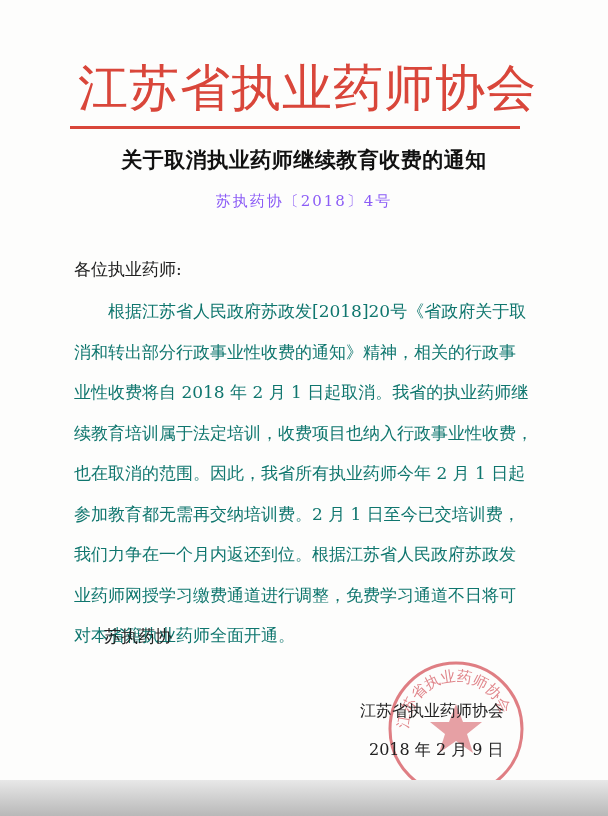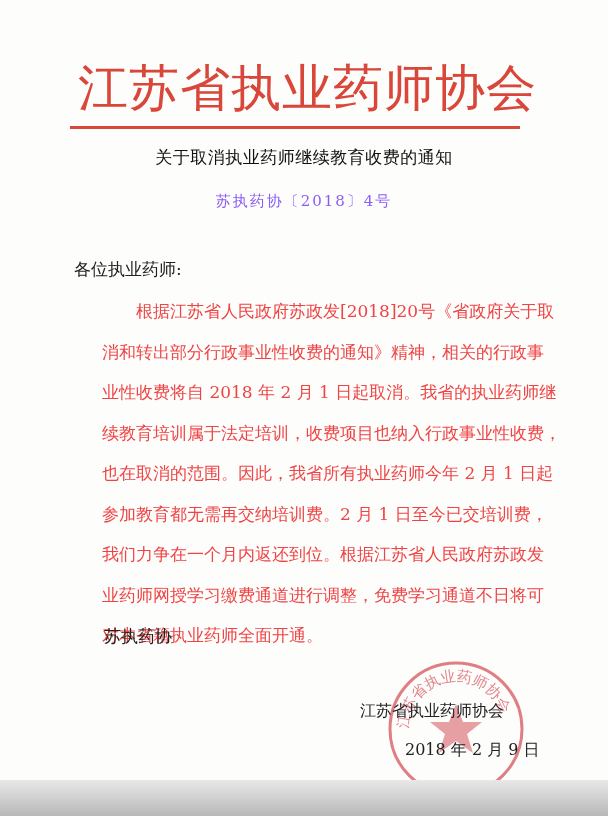--- a/index.html
+++ b/index.html
@@ -17,43 +17,43 @@
     font-family: "DejaVu Serif", "Liberation Serif", serif;
     white-space: nowrap;
   }
   .red-rule {
     position: absolute; left: 70px; top: 126px; width: 380px; height: 3px;
     background: #d9463a; width: 380px;
   }
   .red-rule { width: 380px; }
   .title {
     position: absolute; left: 0; top: 146px; width: 608px; text-align: center;
-    font-size: 17px; font-weight: normal; letter-spacing: 0.5px; color: #111;
+    font-size: 21px; font-weight: bold; letter-spacing: 0.5px; color: #111;
     font-family: "DejaVu Sans", "Liberation Sans", sans-serif;
   }
   .docno {
     position: absolute; left: 0; top: 192px; width: 608px; text-align: center;
     font-size: 15px; letter-spacing: 2px; color: #8b5cf6;
   }
   .salutation {
     position: absolute; left: 74px; top: 258px; font-size: 17px; color: #222;
   }
   .body-text {
     position: absolute; left: 74px; top: 291px; width: 448px;
-    font-size: 17px; line-height: 40.5px; color: #ef4444; margin-left: 28px;
+    font-size: 17px; line-height: 40.5px; color: #0f766e;
   }
   .body-text .line { display: block; white-space: nowrap; height: 40.5px; }
   .closing {
     position: absolute; left: 104px; top: 625px; font-size: 17px; color: #222;
   }
   .sign-org {
     position: absolute; left: 360px; top: 701px; font-size: 16px; color: #222;
   }
   .sign-date {
-    position: absolute; left: 369px; top: 740px; font-size: 16px; color: #222; margin-left: 36px;
+    position: absolute; left: 369px; top: 740px; font-size: 16px; color: #222;
   }
   .seal {
     position: absolute; left: 385px; top: 658px; width: 142px; height: 142px;
     pointer-events: none;
   }
   .bottom-shadow {
     position: absolute; left: 0; top: 780px; width: 608px; height: 36px;
     background: linear-gradient(#e8e8e8, #b8b8b8);
   }
 </style>

